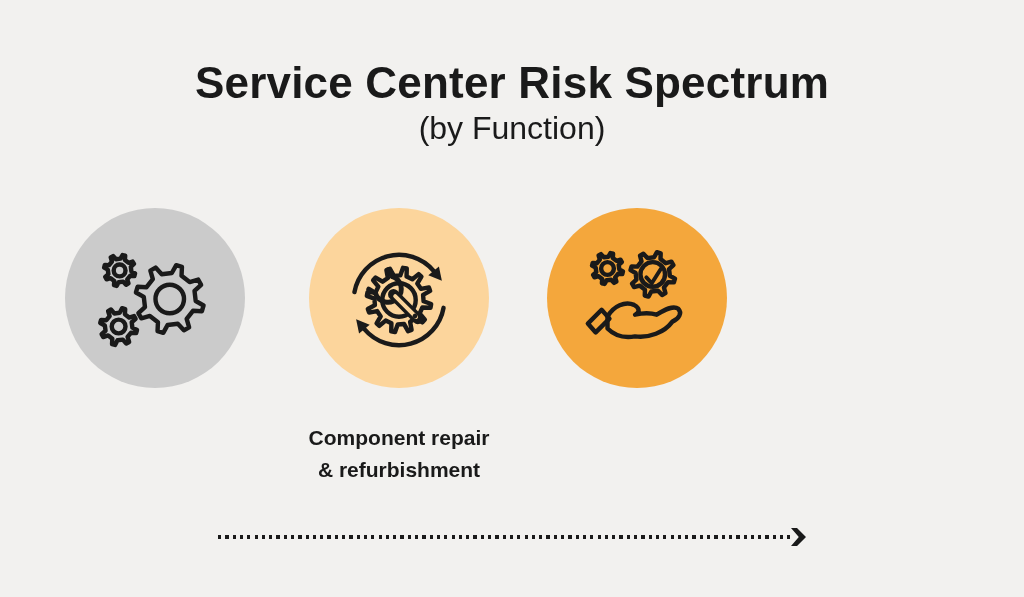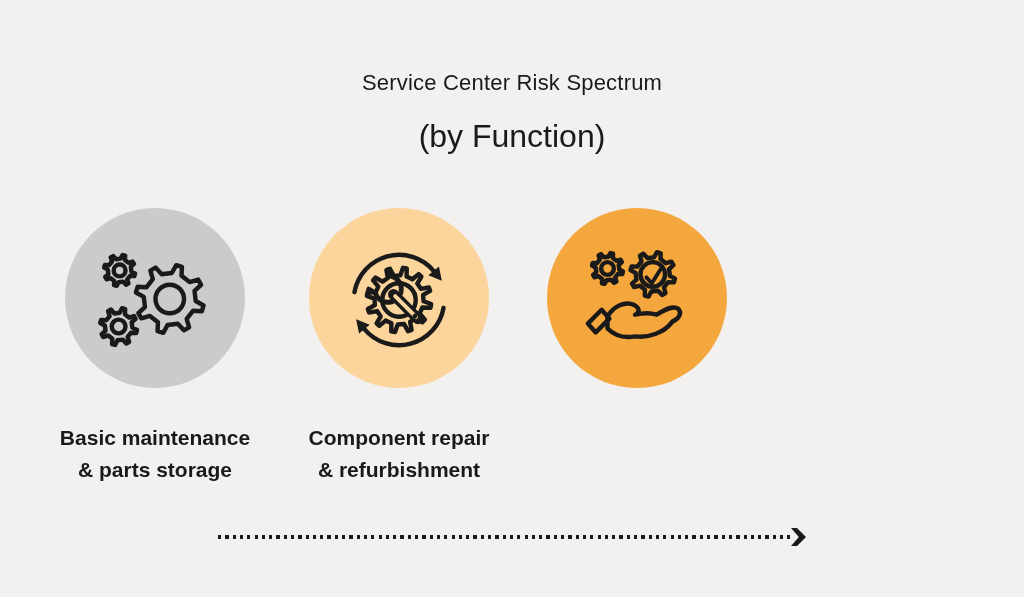--- a/index.html
+++ b/index.html
@@ -3,22 +3,22 @@
 <meta charset="utf-8">
 <style>
   html,body{margin:0;padding:0;}
   body{
     width:1024px;height:597px;overflow:hidden;
     font-family:"Liberation Sans",sans-serif;
     position:relative;
   }
   .canvas{position:absolute;inset:0;}
   .title-block{position:absolute;top:62px;left:0;width:1024px;text-align:center;color:#1a1a1a;}
-  .title-line1{font-size:22px;font-weight:400;line-height:42px;letter-spacing:0.2px;margin:0;}
-  .title-line2{font-size:32px;font-weight:400;line-height:40px;margin:12px;}
+  .title-line1{font-size:44px;font-weight:700;line-height:42px;letter-spacing:0.2px;margin:0;}
+  .title-line2{font-size:32px;font-weight:400;line-height:40px;margin:4px;}
   .stage{position:absolute;top:208px;width:230px;text-align:center;}
   .circle{
     width:180px;height:180px;border-radius:50%;
     margin:0 auto;display:flex;align-items:center;justify-content:center;
   }
   .icon{display:block;}
   .icon path,.icon circle,.icon line,.icon polyline{
     fill:none;stroke:#1a1a1a;stroke-width:4.5;
     stroke-linejoin:round;stroke-linecap:round;
   }
@@ -52,24 +52,20 @@
   <div class="stage" style="left:40px">
     <div class="circle" style="background-color: rgb(203, 203, 203);">
       <svg class="icon" width="118" height="118" viewBox="0 0 120 120">
         <path d="M101.4,63.1L109.4,67.6L107.7,73.4L98.6,73.0L92.2,81.2L94.7,89.9L89.4,92.9L83.2,86.2L72.9,87.4L68.4,95.4L62.6,93.7L63.0,84.6L54.8,78.2L46.1,80.7L43.1,75.4L49.8,69.2L48.6,58.9L40.6,54.4L42.3,48.6L51.4,49.0L57.8,40.8L55.3,32.1L60.6,29.1L66.8,35.8L77.1,34.6L81.6,26.6L87.4,28.3L87.0,37.4L95.2,43.8L103.9,41.3L106.9,46.6L100.2,52.8Z"></path>
         <circle cx="75" cy="61" r="14.5"></circle>
         <path d="M36.0,32.9L39.7,35.0L39.0,37.7L34.7,37.4L31.8,41.1L33.0,45.2L30.6,46.6L27.7,43.4L23.1,44.0L21.0,47.7L18.3,47.0L18.6,42.7L14.9,39.8L10.8,41.0L9.4,38.6L12.6,35.7L12.0,31.1L8.3,29.0L9.0,26.3L13.3,26.6L16.2,22.9L15.0,18.8L17.4,17.4L20.3,20.6L24.9,20.0L27.0,16.3L29.7,17.0L29.4,21.3L33.1,24.2L37.2,23.0L38.6,25.4L35.4,28.3Z"></path>
         <circle cx="24" cy="32" r="6"></circle>
         <path d="M37.0,90.1L41.7,92.6L40.8,95.7L35.5,95.4L32.1,99.6L33.7,104.7L30.8,106.3L27.3,102.3L21.9,103.0L19.4,107.7L16.3,106.8L16.6,101.5L12.4,98.1L7.3,99.7L5.7,96.8L9.7,93.3L9.0,87.9L4.3,85.4L5.2,82.3L10.5,82.6L13.9,78.4L12.3,73.3L15.2,71.7L18.7,75.7L24.1,75.0L26.6,70.3L29.7,71.2L29.4,76.5L33.6,79.9L38.7,78.3L40.3,81.2L36.3,84.7Z"></path>
         <circle cx="23" cy="89" r="7"></circle>
       </svg>
-    </div>
-    <div class="stage-label">
-      <div>Basic maintenance</div>
-      <div>&amp; parts storage</div>
     </div>
   </div>
 
   <div class="stage" style="left:284px">
     <div class="circle" style="background-color: rgb(252, 213, 156);">
       <svg class="icon" width="118" height="118" viewBox="0 0 120 120">
         <path d="M14.7,54 A46,46 0 0 1 95.2,32.4"></path>
         <polygon class="solid" points="103.6,42.4 89.8,36.9 100.6,27.9"></polygon>
         <path d="M105.3,70 A46,46 0 0 1 24.8,91.6"></path>
         <polygon class="solid" points="16.4,81.6 30.2,87.1 19.4,96.1"></polygon>

